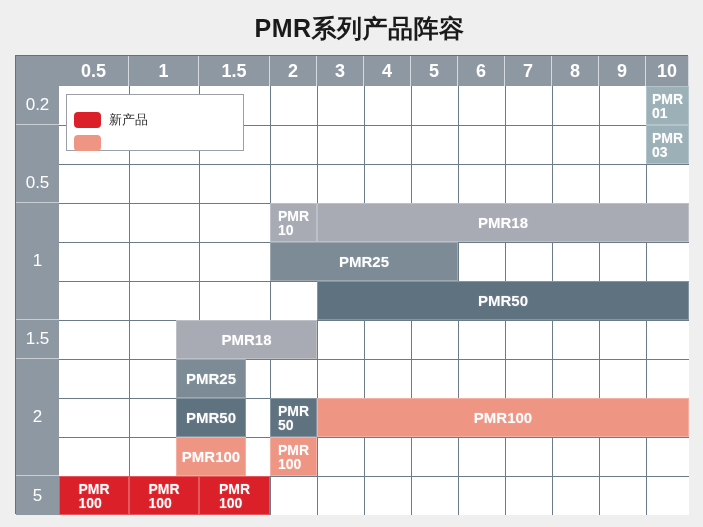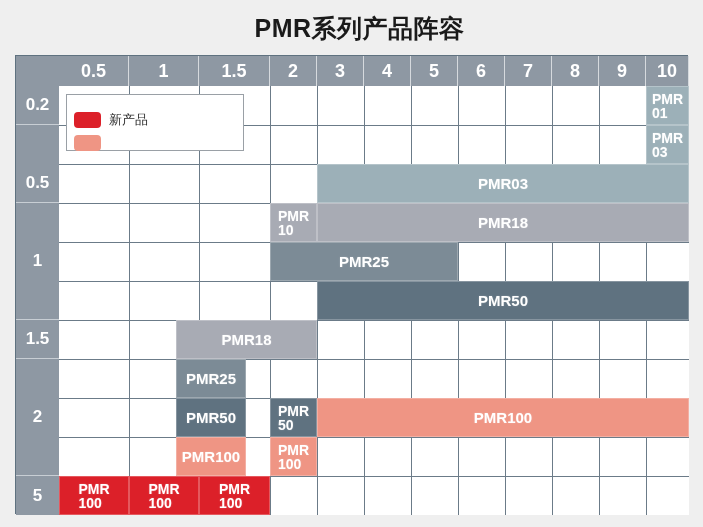--- a/index.html
+++ b/index.html
@@ -53,21 +53,21 @@
   #cornercell .mo-lab{
     position:absolute;right:2px;top:0px;font-size:12px;font-weight:bold;color:#fff;
   }
   
   #rowhead{
     position:absolute;left:0;top:30px;width:43px;height:429px;
     background:#8e98a3;
   }
   .rowhead-cell{
     position:absolute;left:0;width:43px;
-    color:#ffffff;font-size:17px;font-weight:bold;
+    color:#ffffff;font-size:17px;font-weight:normal;
     display:flex;align-items:center;justify-content:center;
     border-bottom:1px solid #c8ced4;
     box-sizing:border-box;
   }
   .rowhead-cell.last{border-bottom:none;}
   
   #data{
     position:absolute;left:43px;top:30px;
     width:630px;height:429px;
     background:#ffffff;
@@ -154,21 +154,20 @@
       <div class="gl-h" style="top: 195px;"></div>
       <div class="gl-h" style="top: 234px;"></div>
       <div class="gl-h" style="top: 273px;"></div>
       <div class="gl-h" style="top: 312px;"></div>
       <div class="gl-h" style="top: 351px;"></div>
       <div class="gl-h" style="top: 390px;"></div>
       <div class="bar sm" style="left: 587px; top: 0px; width: 43px; height: 39px; background: rgb(156, 176, 184); white-space: pre-line;">PMR
 01</div>
       <div class="bar sm" style="left: 587px; top: 39px; width: 43px; height: 39px; background: rgb(156, 176, 184); white-space: pre-line;">PMR
 03</div>
-      <div class="bar md" style="left: 258px; top: 78px; width: 372px; height: 39px; background: rgb(156, 176, 184); white-space: pre-line;">PMR03</div>
       <div class="bar sm" style="left: 211px; top: 117px; width: 47px; height: 39px; background: rgb(168, 171, 180); white-space: pre-line;">PMR
 10</div>
       <div class="bar md" style="left: 258px; top: 117px; width: 372px; height: 39px; background: rgb(168, 171, 180); white-space: pre-line;">PMR18</div>
       <div class="bar md" style="left: 211px; top: 156px; width: 188px; height: 39px; background: rgb(124, 139, 150); white-space: pre-line;">PMR25</div>
       <div class="bar md" style="left: 258px; top: 195px; width: 372px; height: 39px; background: rgb(95, 114, 128); white-space: pre-line;">PMR50</div>
       <div class="bar md" style="left: 117px; top: 234px; width: 141px; height: 39px; background: rgb(168, 171, 180); white-space: pre-line;">PMR18</div>
       <div class="bar md" style="left: 117px; top: 273px; width: 70px; height: 39px; background: rgb(124, 139, 150); white-space: pre-line;">PMR25</div>
       <div class="bar md" style="left: 117px; top: 312px; width: 70px; height: 39px; background: rgb(95, 114, 128); white-space: pre-line;">PMR50</div>
       <div class="bar sm" style="left: 211px; top: 312px; width: 47px; height: 39px; background: rgb(95, 114, 128); white-space: pre-line;">PMR
 50</div>

